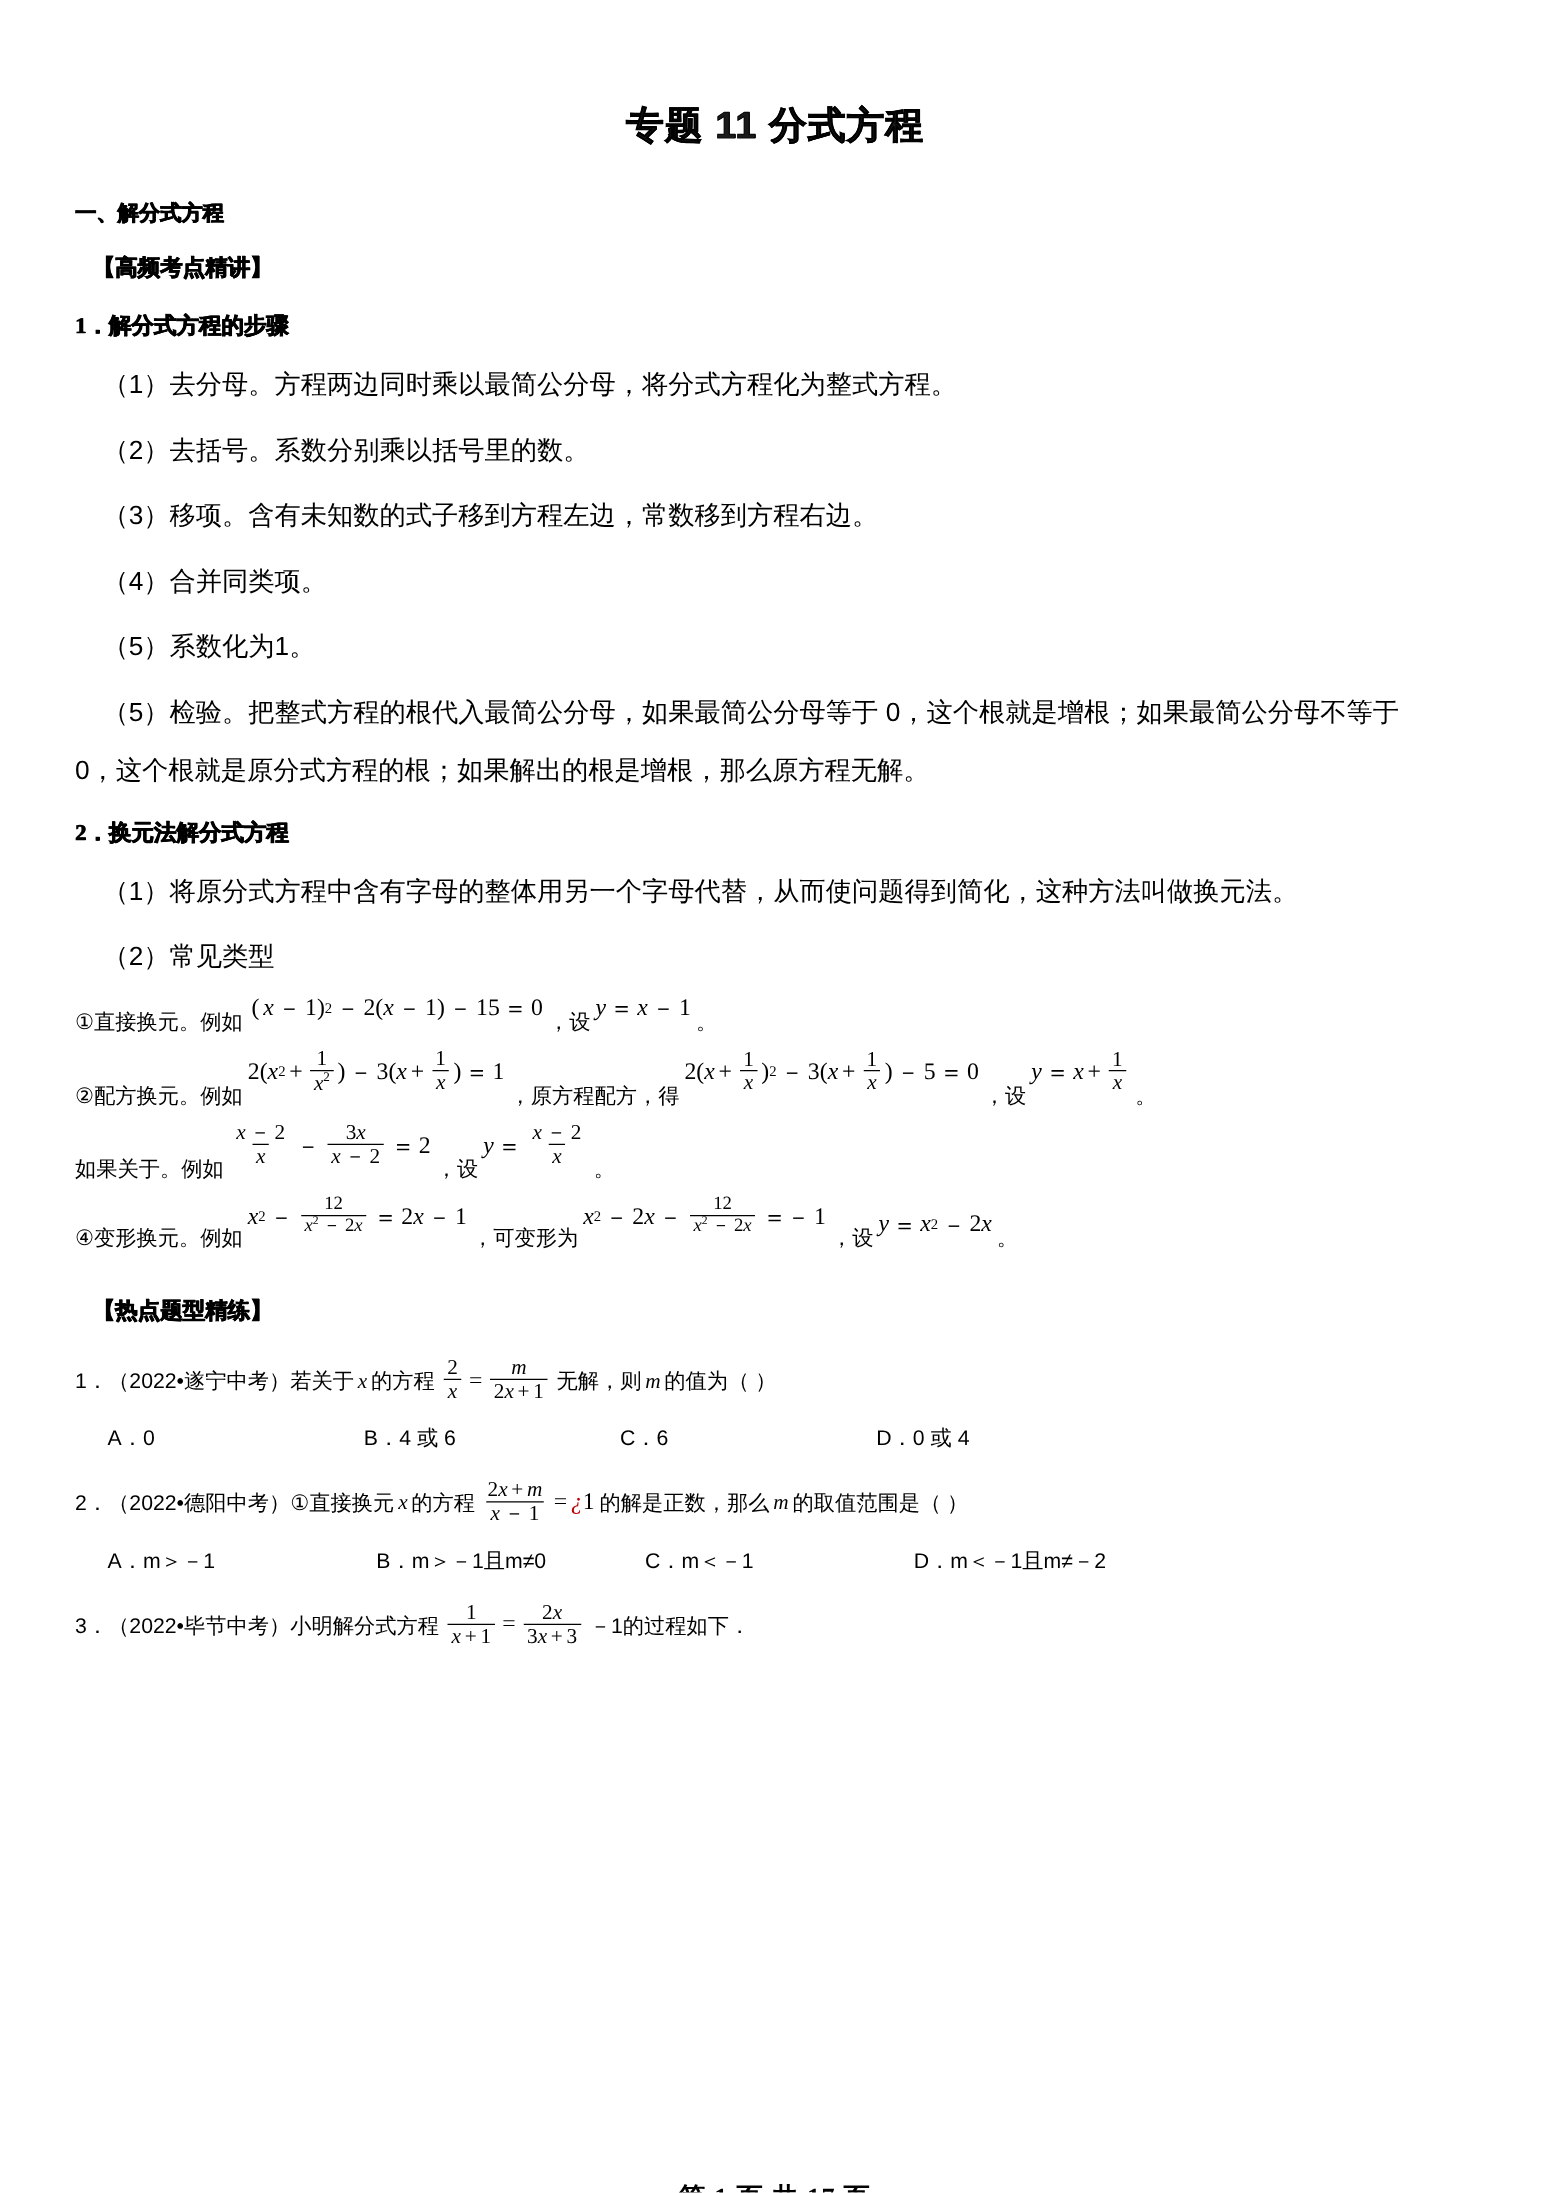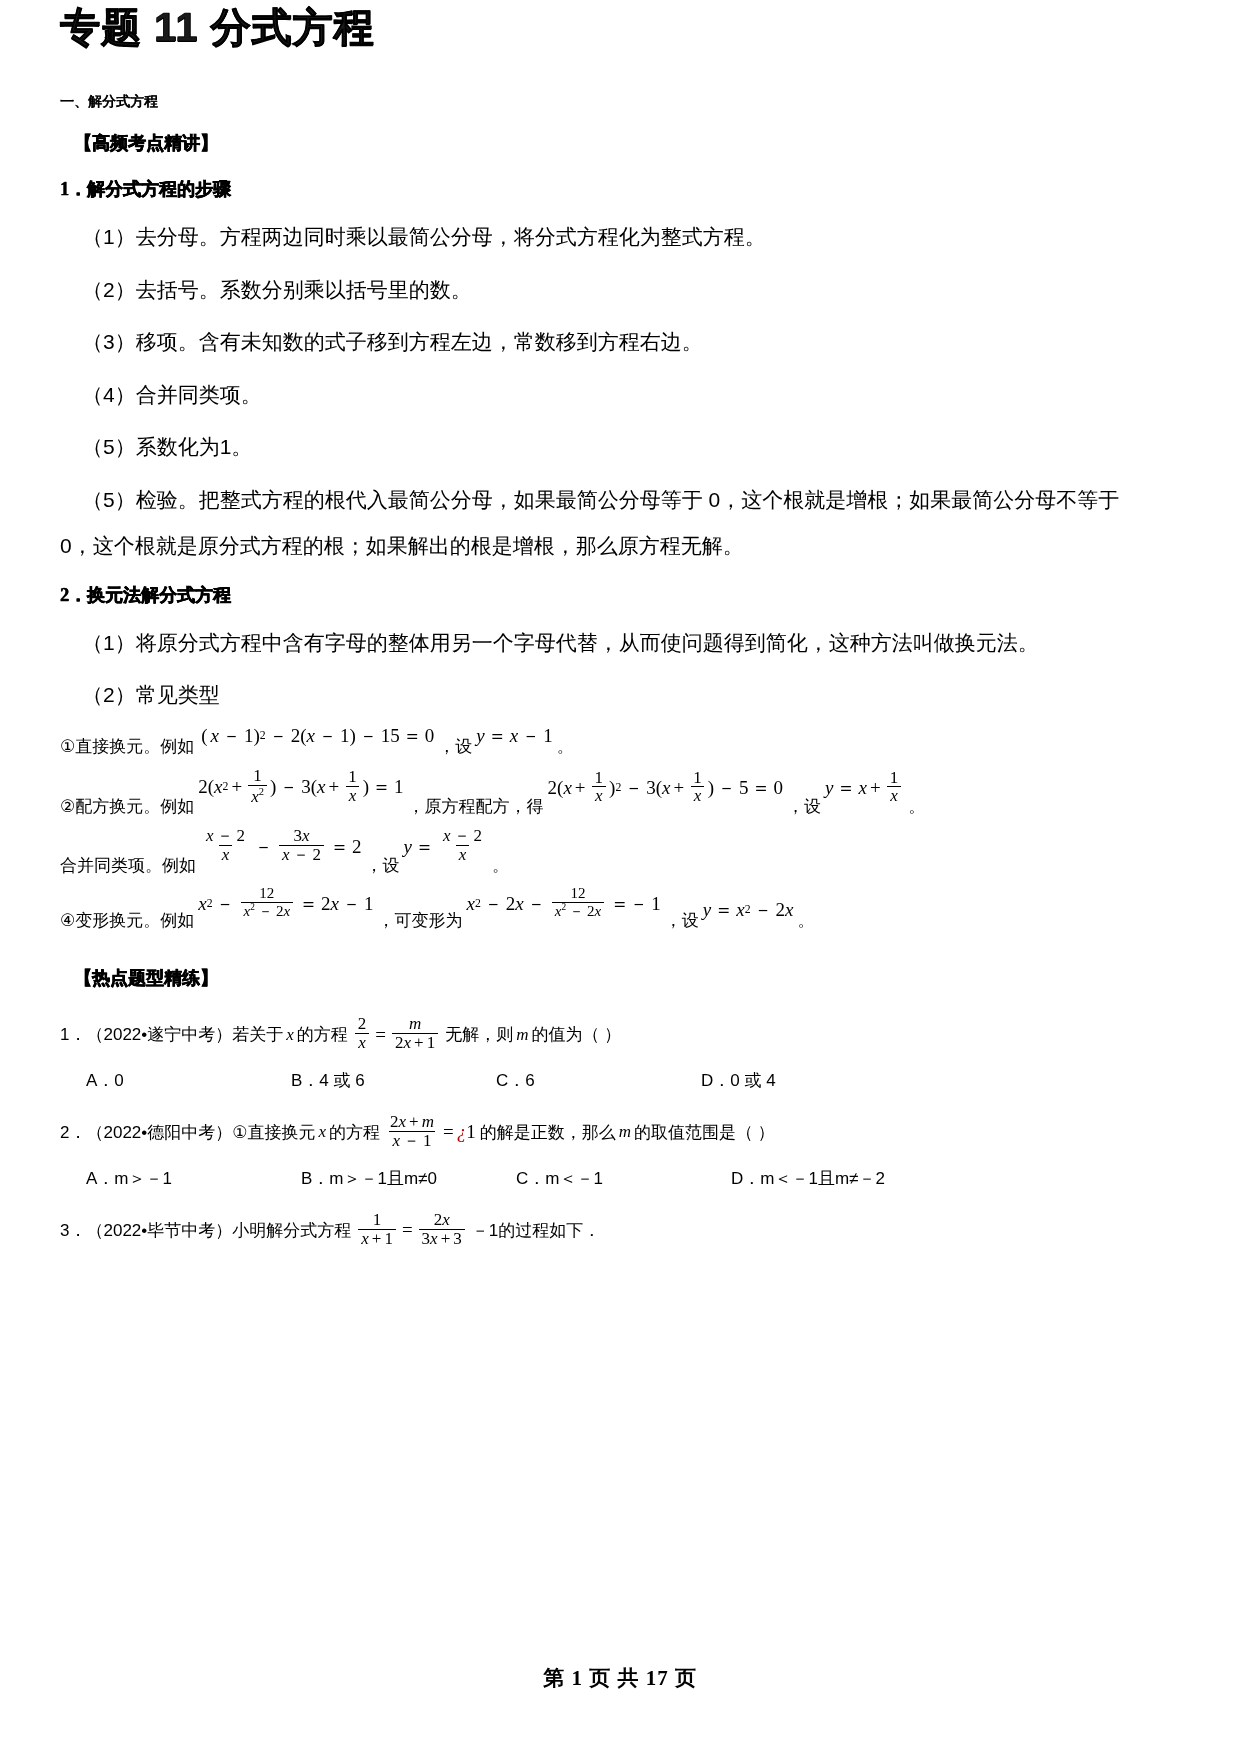--- a/index.html
+++ b/index.html
@@ -18,35 +18,37 @@
   .page {
     position: relative;
     width: 1240px;
     height: 1754px;
     box-sizing: border-box;
     padding: 0 60px;
   }
 
   
   .doc-title {
-    font-family: "Liberation Sans", "DejaVu Sans", sans-serif;
-    font-size: 40px;
+    text-align: center;
+    font-family: "Liberation Sans", "DejaVu Sans", sans-serif;
+    font-size: 30px;
     font-weight: bold;
     letter-spacing: 1px;
+    margin-top: 80px;
     margin-bottom: 38px;
     color: #1a1a1a;
     -webkit-text-stroke: 0.6px #000;
     text-shadow: 0.7px 0 0 #000, 0 0.5px 0 #000;
   }
 
   
   .h-section {
     font-family: "Liberation Sans", "DejaVu Sans", sans-serif;
-    font-size: 14px;
-    font-weight: normal;
+    font-size: 17px;
+    font-weight: bold;
     margin: 0 0 20px 0;
     -webkit-text-stroke: 0.45px #000;
     text-shadow: 0.55px 0 0 #000;
   }
   .h-bracket {
     font-family: "Liberation Sans", "DejaVu Sans", sans-serif;
     font-size: 18px;
     font-weight: bold;
     margin: 0 0 22px 14px;
     -webkit-text-stroke: 0.45px #000;
@@ -220,21 +222,21 @@
       y<span class="op">＝</span>x<span class="op">+</span>
       <span class="frac">
           <span class="n num">1</span>
           <span class="d">x</span>
         </span>
     </span>
     <span class="lbl">。</span>
   </div>
 
   <div class="mline">
-    <span class="lbl">合并同类项。例如</span>
+    <span class="lbl">如果关于。例如</span>
     <span class="math raise2">
       <span class="frac">
           <span class="n">x<span class="op">－</span><span class="num">2</span></span>
           <span class="d">x</span>
         </span>
       <span class="op">－</span>
       <span class="frac">
           <span class="n"><span class="num">3</span>x</span>
           <span class="d">x<span class="op">－</span><span class="num">2</span></span>
         </span>

